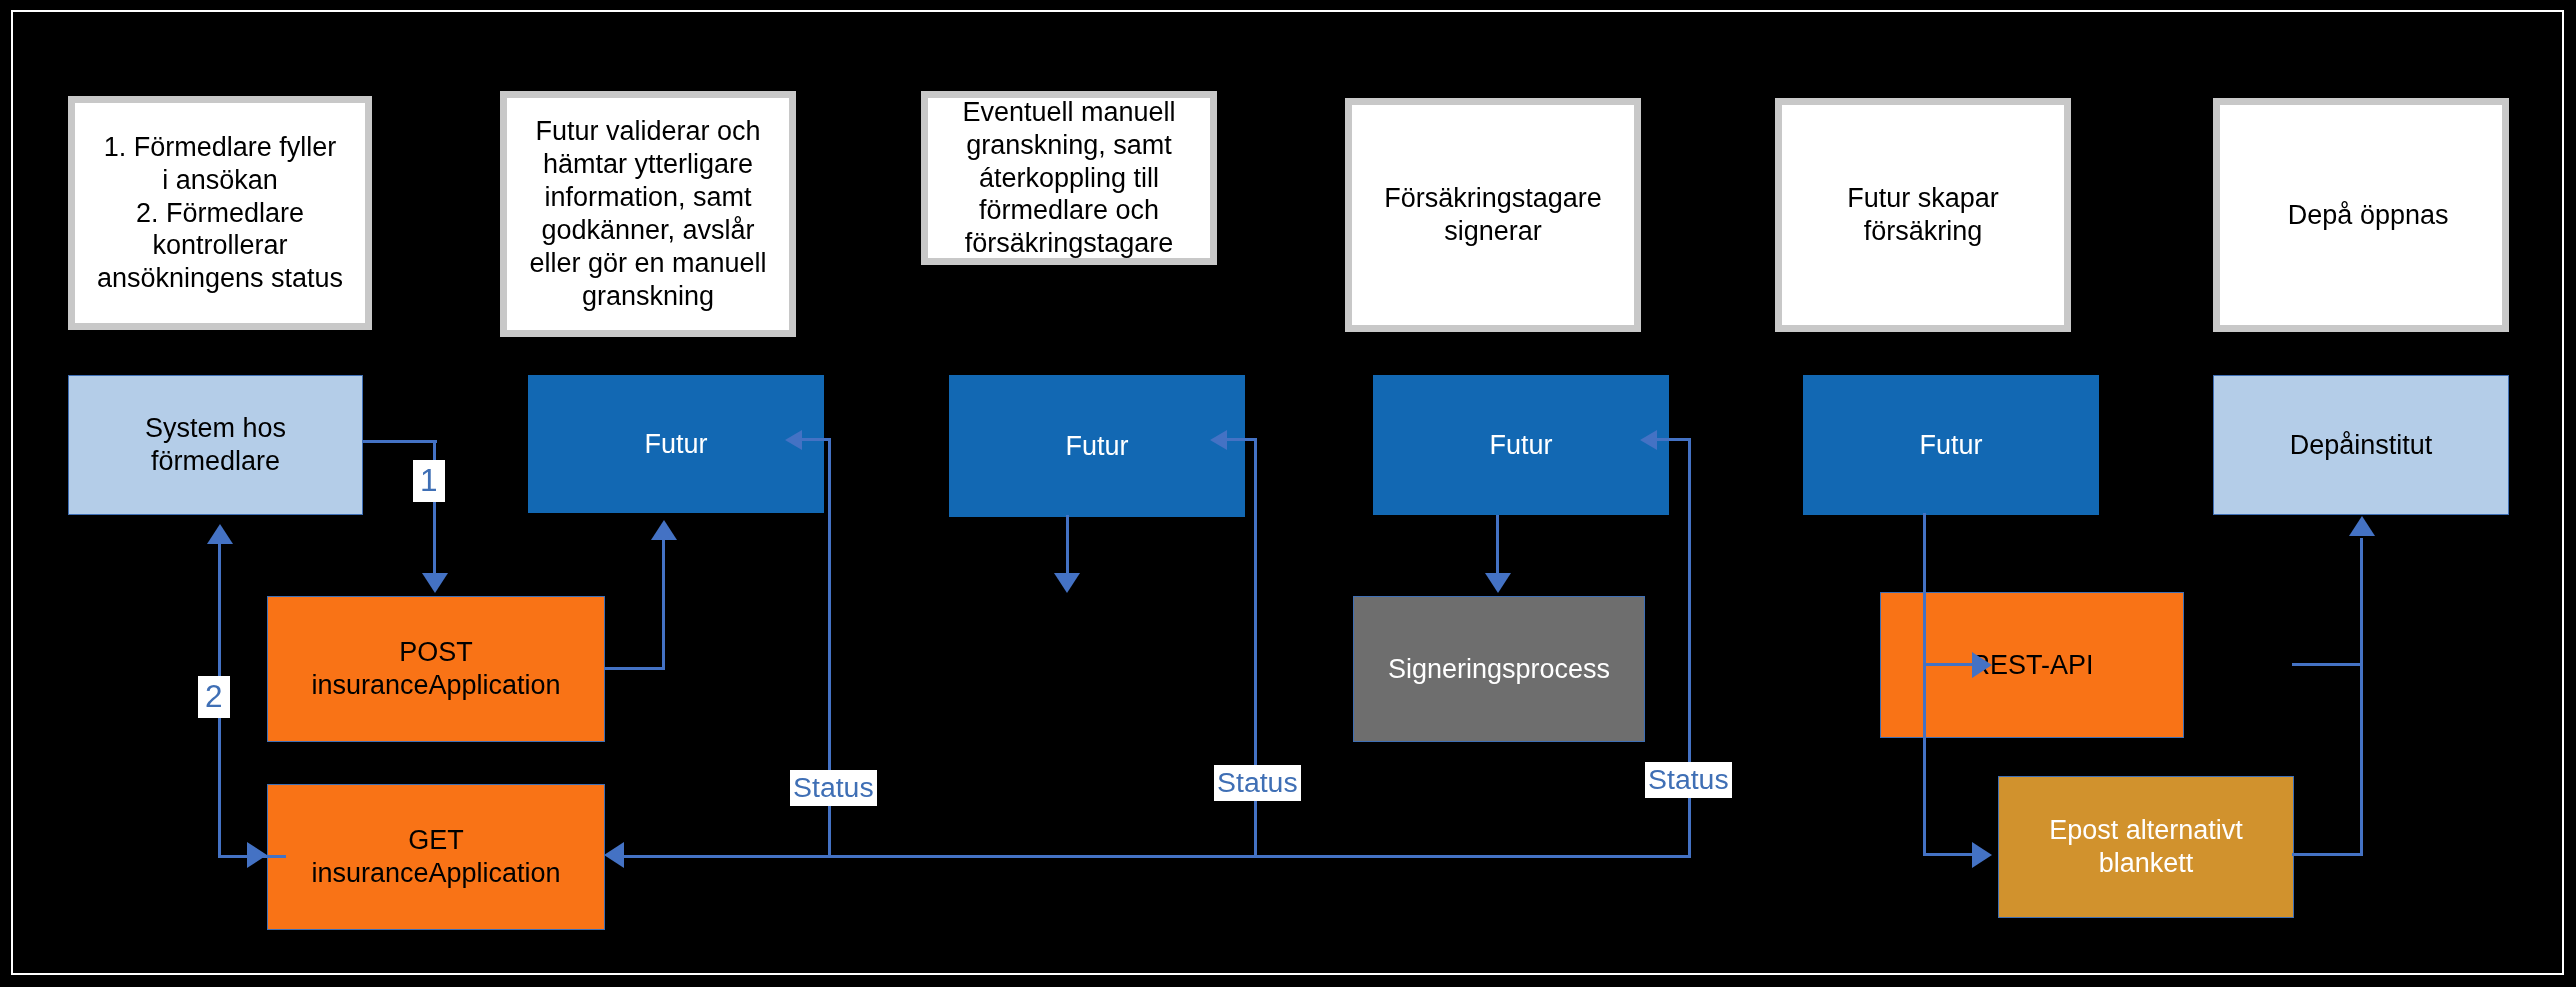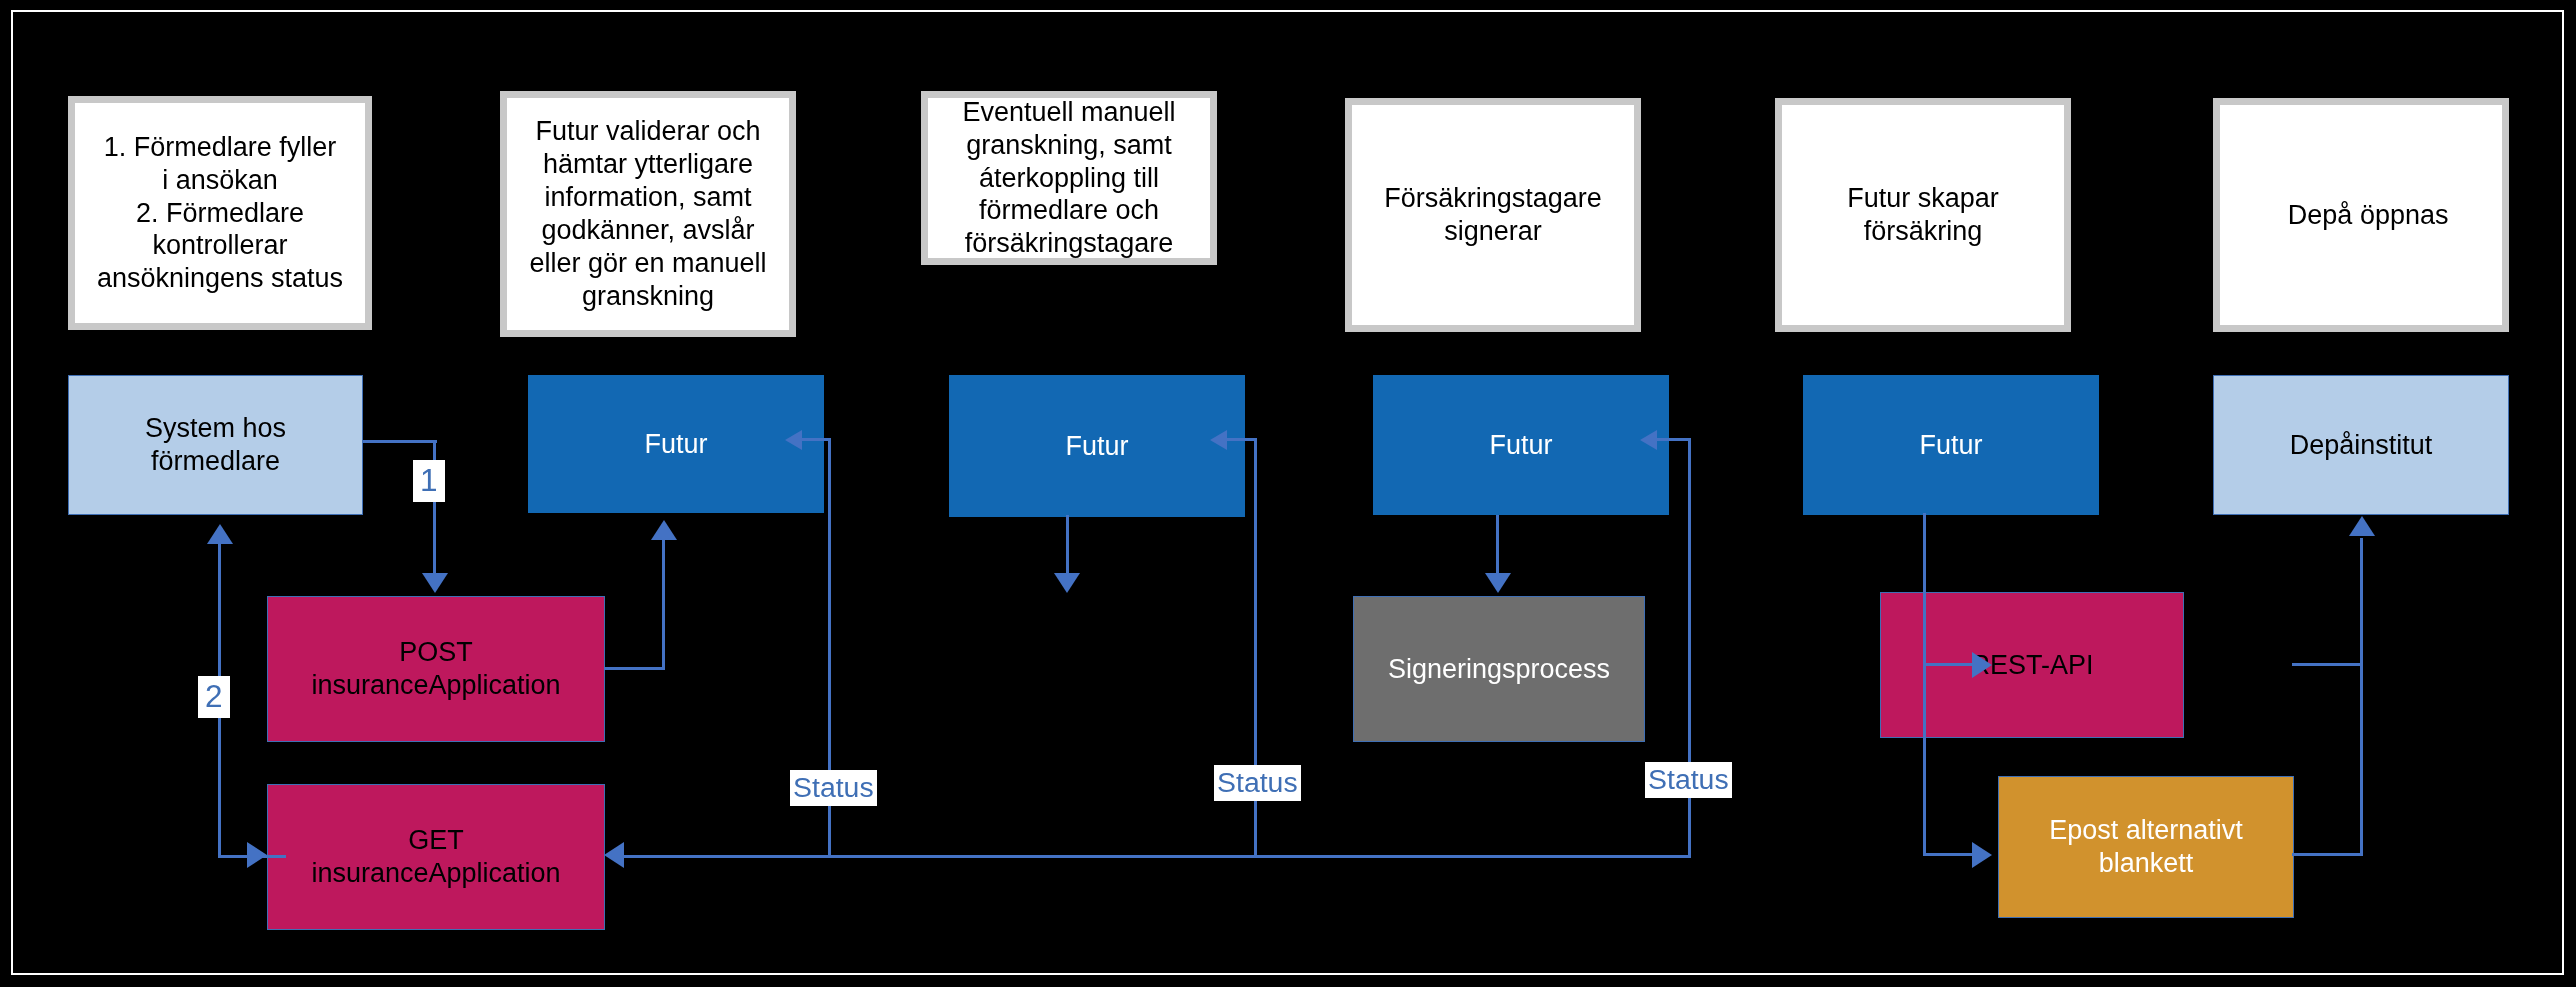--- a/index.html
+++ b/index.html
@@ -59,21 +59,21 @@
   
   .darkblue {
     background: #1268b3;
     border: 1.5px solid #1268b3;
     color: #ffffff;
     font-size: 27px;
     margin-left: 28px;
   }
   
   .yellow {
-    background: #be185d;
+    background: #f97316;
     border: 1.5px solid #3f6fb5;
     color: #000000;
     font-size: 27px;
   }
   
   .amber {
     background: #d1922d;
     border: 1.5px solid #3f6fb5;
     color: #ffffff;
     font-size: 27px;

